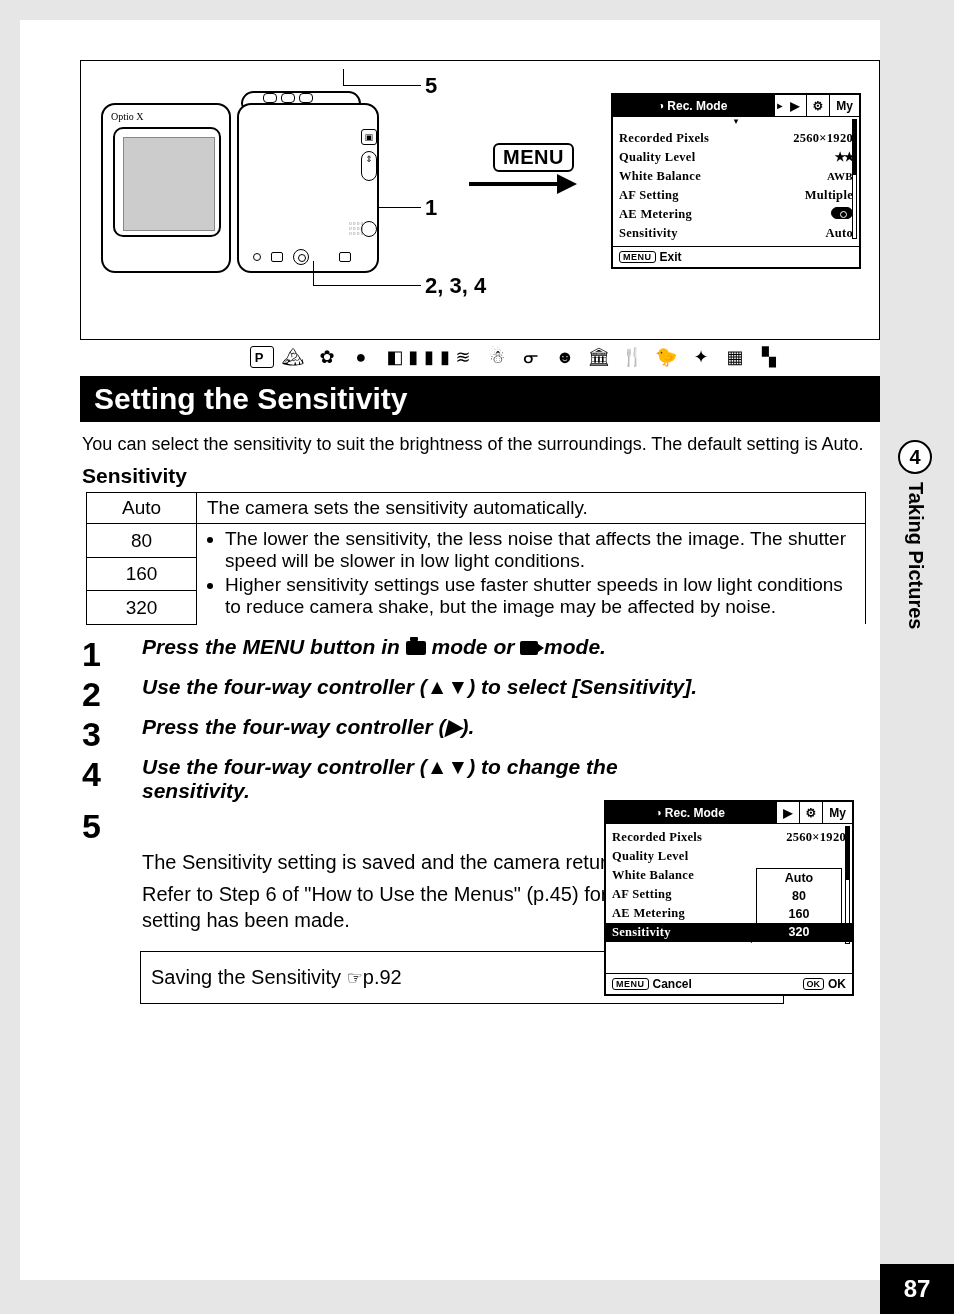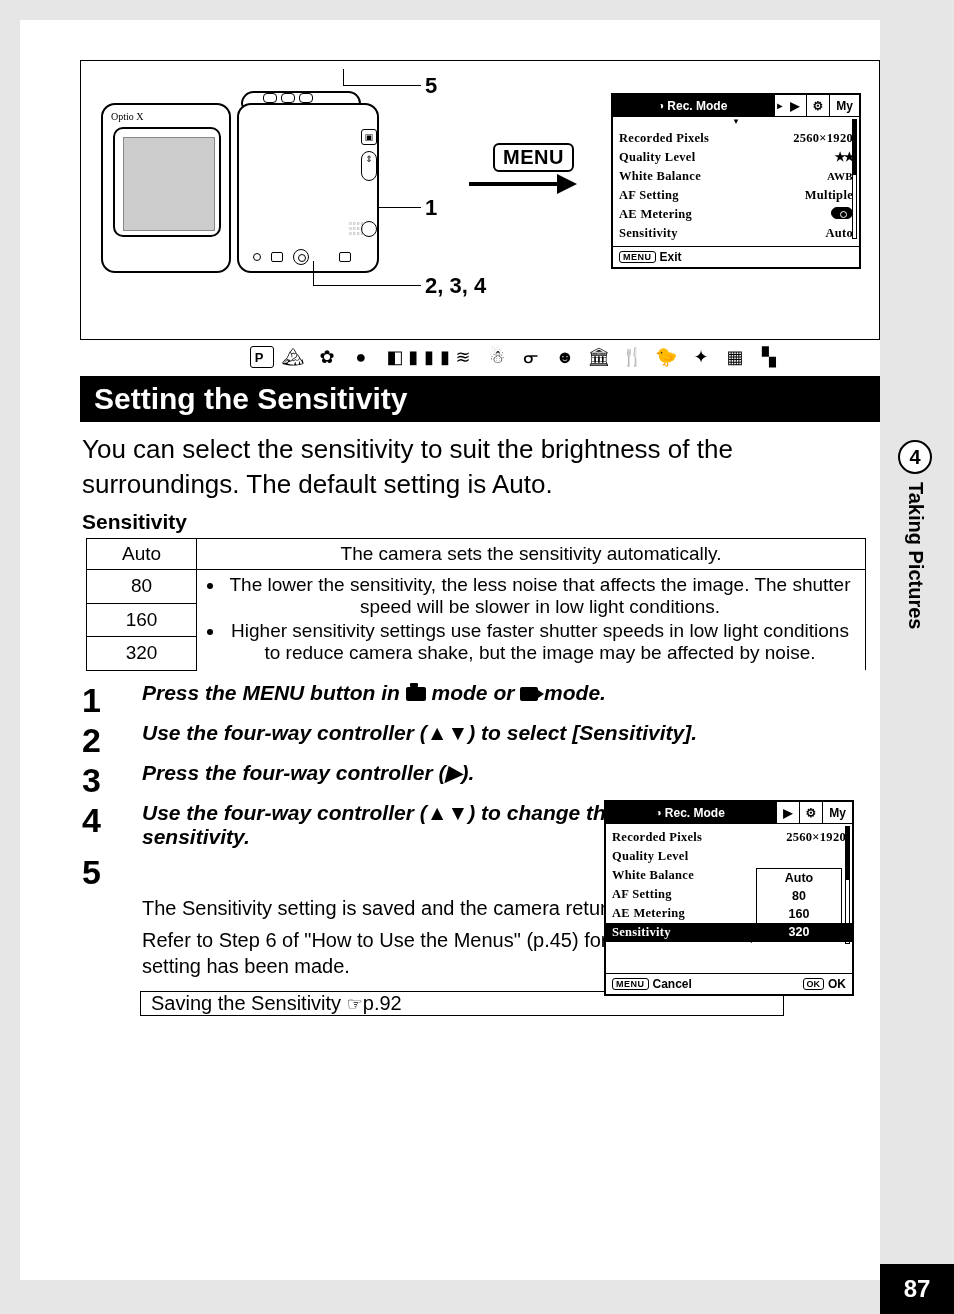--- a/index.html
+++ b/index.html
@@ -283,42 +283,41 @@
     background: #000;
     color: #fff;
     font-size: 30px;
     font-weight: bold;
     padding: 6px 14px;
     width: 800px;
     margin-top: 2px;
   }
 
   .intro {
-    font-size: 26px;
+    font-size: 18px;
     width: 790px;
     margin: 10px 0 8px 2px;
     line-height: 1.35;
   }
   .subhead {
     font-size: 21px;
     font-weight: bold;
     margin: 4px 0 4px 2px;
   }
 
   table.sens {
     border-collapse: collapse;
     width: 780px;
     margin-left: 6px;
   }
   table.sens td {
     border: 1px solid #000;
     font-size: 19px;
     padding: 4px 10px;
     vertical-align: top;
-    text-align: center;
   }
   table.sens td.l {
     width: 110px;
     text-align: center;
     vertical-align: middle;
   }
   table.sens ul { margin: 0; padding-left: 18px; }
   table.sens li { margin-bottom: 2px; }
   .merged-top { border-bottom: none !important; }
 
@@ -367,22 +366,22 @@
     background: #000; color: #fff;
   }
   .tri-left {
     position:absolute; left:138px; top:131px;
     width:0;height:0;border-right:8px solid #000;border-top:5px solid transparent;border-bottom:5px solid transparent;
   }
 
   .ref-box {
     border: 1px solid #000;
     width: 644px;
-    margin: 12px 0 0 60px;
-    padding: 0 10px;
+    margin: 18px 0 0 60px;
+    padding: 14px 10px;
     font-size: 20px;
   }
   .hand { font-size:18px; }
 
   .step-constrained .txt { width: 480px; }
   .followup {
     font-size: 20px;
     margin: 6px 0 4px 62px;
     width: 720px;
     line-height: 1.3;

